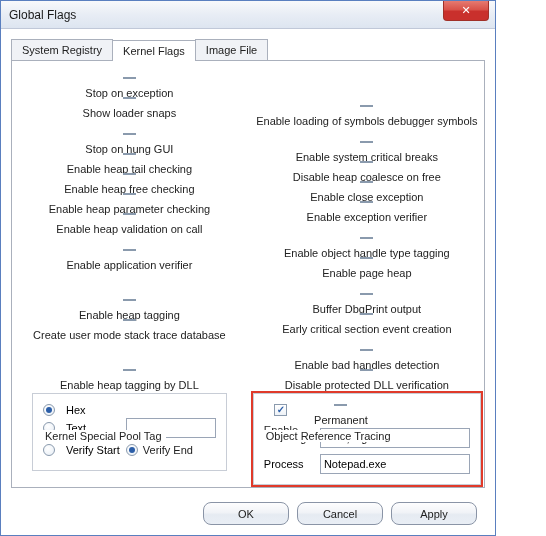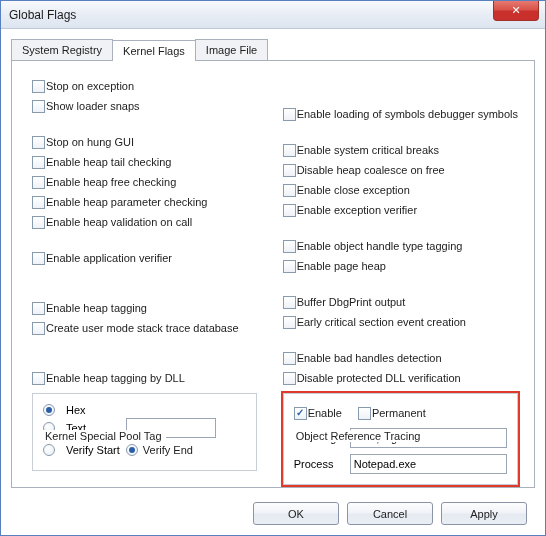--- a/index.html
+++ b/index.html
@@ -7,21 +7,21 @@
     margin: 0;
     padding: 0;
     font-family: "Segoe UI", Tahoma, sans-serif;
     font-size: 11px;
     background: #fff;
     width: 546px;
     height: 536px;
     overflow: hidden;
   }
   .window {
-    width: 546px;
+    width: 496px;
     height: 536px;
     background: #fff;
     border: 1px solid #5a7fbf;
     position: relative;
   }
   .titlebar {
     height: 28px;
     background: linear-gradient(to bottom, #f8f9fb 0%, #e8edf5 50%, #dde5f0 100%);
     border-bottom: 1px solid #c0c8d8;
     display: flex;
@@ -84,24 +84,25 @@
     height: 428px;
   }
   .columns {
     display: flex;
     gap: 26px;
   }
   .col { flex: 1; }
   .chk-row {
     display: flex;
     align-items: center;
-    gap: 1px;
+    gap: 8px;
     margin: 2px 0;
     height: 18px;
     color: #222;
+    flex-direction: column;
   }
   .chk {
     width: 13px;
     height: 13px;
     border: 1px solid #8a9aad;
     background: linear-gradient(to bottom, #fff, #eef2f7);
     display: inline-flex;
     align-items: center;
     justify-content: center;
     font-size: 10px;
@@ -190,21 +191,21 @@
     right: 18px;
     bottom: 10px;
     display: flex;
     gap: 8px;
   }
   .push-btn {
     min-width: 86px;
     height: 23px;
     border: 1px solid #8a94a6;
     background: linear-gradient(to bottom, #fdfdfe 0%, #f1f3f7 45%, #e6ebf2 55%, #e9eef5 100%);
-    border-radius: 3px;
+    border-radius: 8px;
     color: #222;
     display: inline-flex;
     align-items: center;
     justify-content: center;
     padding: 0 12px;
   }
   .lbl { white-space: nowrap; }
 </style>
 </head>
 <body>

